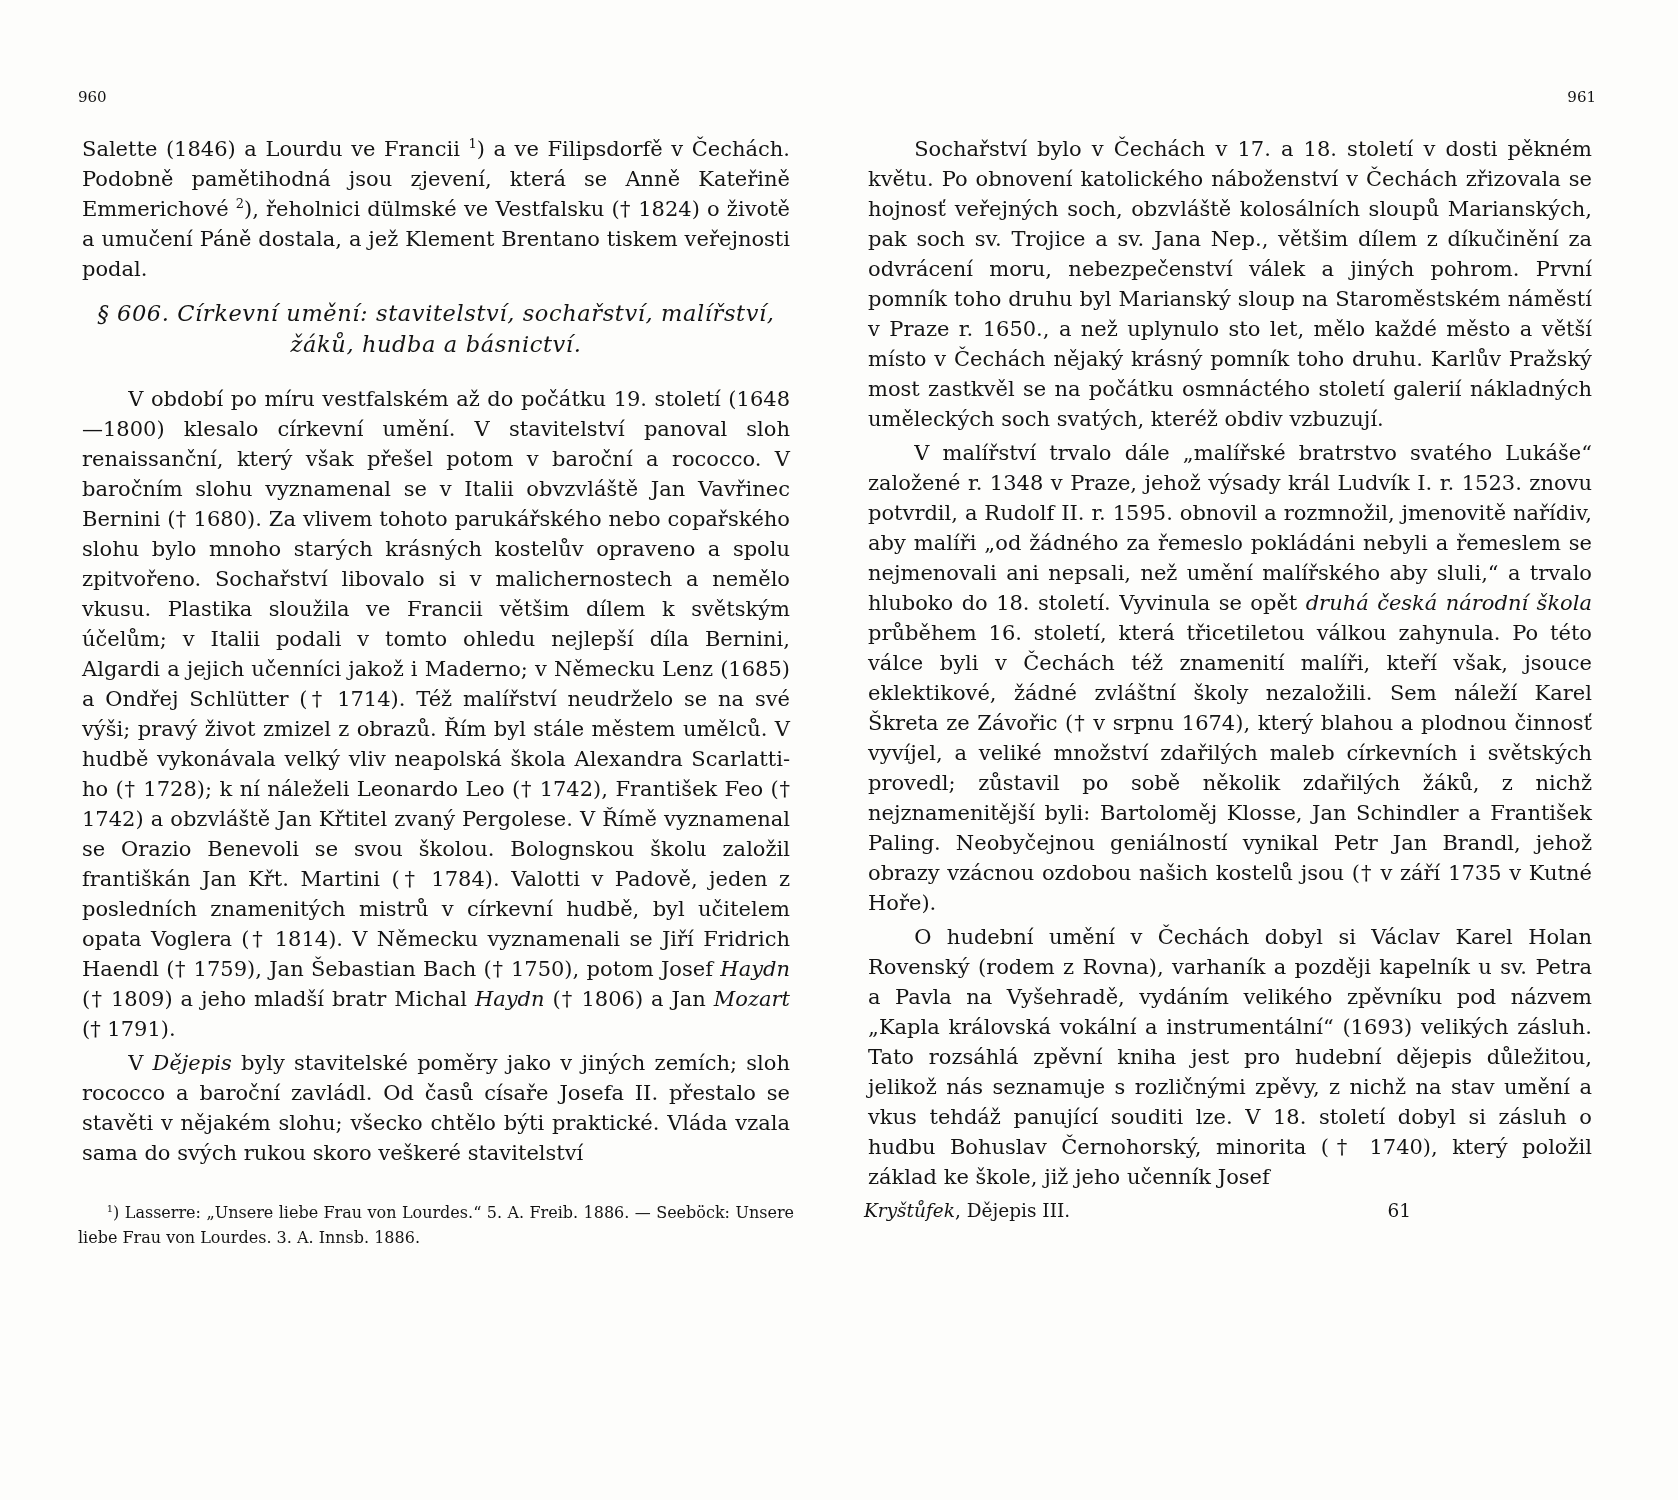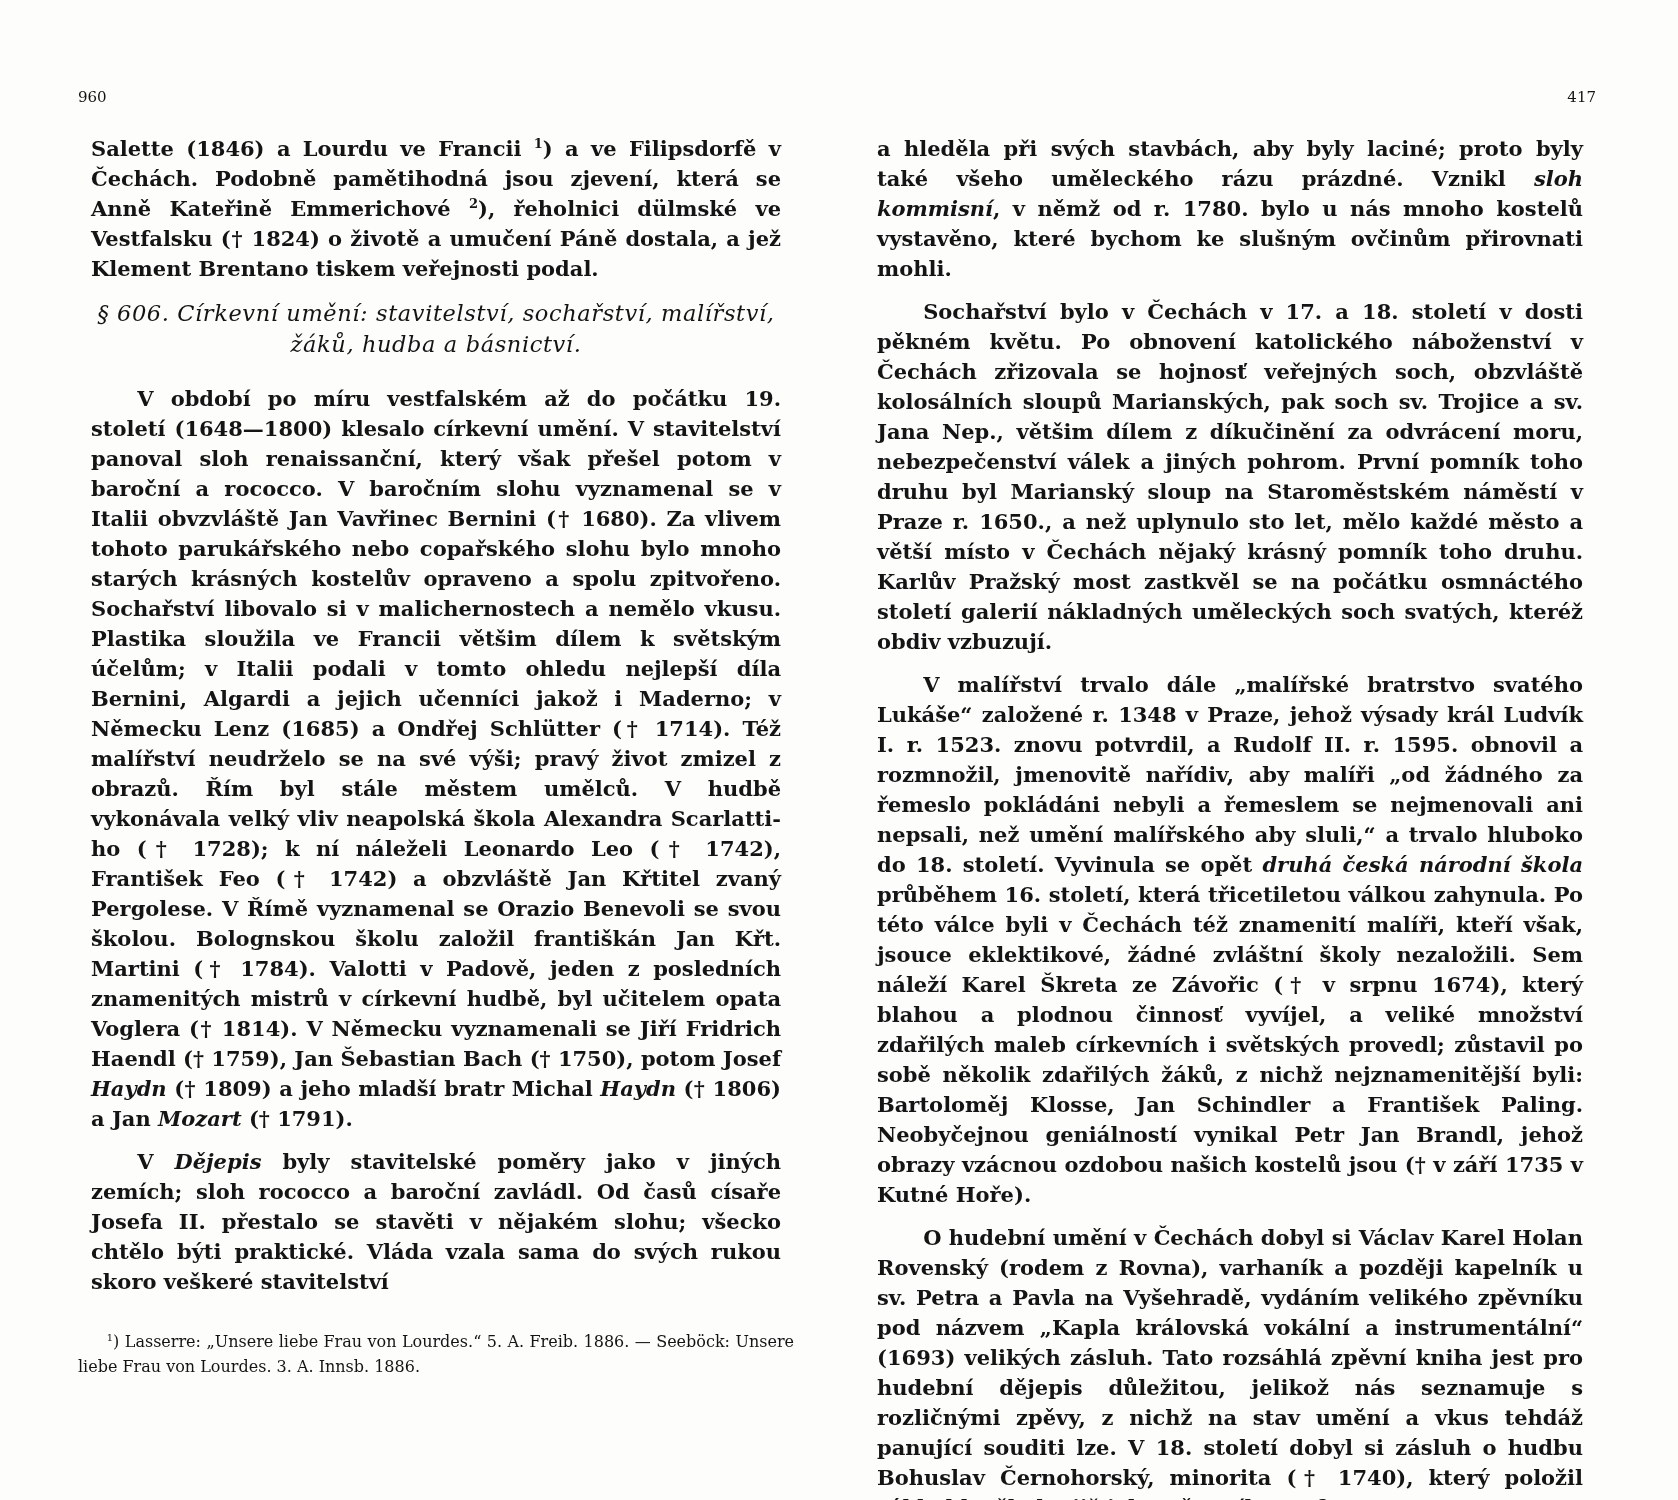--- a/index.html
+++ b/index.html
@@ -22,21 +22,21 @@
 
   .page-number { font-size: 15px; }
   .page-number.right { text-align: right; }
 
   .body-text {
     margin-top: 28px;
     font-size: 21px;
     line-height: 30px;
     text-align: justify;
   }
-  .body-text p { margin: 13px; text-indent: 2.2em; font-weight: bold; }
+  .body-text p { margin: 4px; text-indent: 2.2em; }
   .body-text p.noindent { text-indent: 0; }
 
   .section-heading {
     margin: 14px 0 24px;
     text-align: center;
     font-style: italic;
     font-size: 22.5px;
     line-height: 31px;
     letter-spacing: 0.6px;
   }
@@ -79,24 +79,23 @@
       <p>V období po míru vestfalském až do počátku 19. století (1648—1800) klesalo církevní umění. V stavitelství panoval sloh renaissanční, který však přešel potom v baroční a rococco. V baročním slohu vyznamenal se v Italii obvzvláště Jan Vavřinec Bernini († 1680). Za vlivem tohoto parukářského nebo copařského slohu bylo mnoho starých krásných kostelův opraveno a spolu zpitvořeno. Sochařství libovalo si v malichernostech a nemělo vkusu. Plastika sloužila ve Francii většim dílem k světským účelům; v Italii podali v tomto ohledu nejlepší díla Bernini, Algardi a jejich učenníci jakož i Maderno; v Německu Lenz (1685) a Ondřej Schlütter († 1714). Též malířství neudrželo se na své výši; pravý život zmizel z obrazů. Řím byl stále městem umělců. V hudbě vykonávala velký vliv neapolská škola Alexandra Scarlatti-ho († 1728); k ní náleželi Leonardo Leo († 1742), František Feo († 1742) a obzvláště Jan Křtitel zvaný Pergolese. V Římě vyznamenal se Orazio Benevoli se svou školou. Bolognskou školu založil františkán Jan Křt. Martini († 1784). Valotti v Padově, jeden z posledních znamenitých mistrů v církevní hudbě, byl učitelem opata Voglera († 1814). V Německu vyznamenali se Jiří Fridrich Haendl († 1759), Jan Šebastian Bach († 1750), potom Josef <i>Haydn</i> († 1809) a jeho mladší bratr Michal <i>Haydn</i> († 1806) a Jan <i>Mozart</i> († 1791).</p>
       <p>V <i>Dějepis</i> byly stavitelské poměry jako v jiných zemích; sloh rococco a baroční zavládl. Od časů císaře Josefa II. přestalo se stavěti v nějakém slohu; všecko chtělo býti praktické. Vláda vzala sama do svých rukou skoro veškeré stavitelství</p>
     </div>
 
     <div class="footnotes">
       <p><sup>1</sup>) Lasserre: „Unsere liebe Frau von Lourdes.“ 5. A. Freib. 1886. — Seeböck: Unsere liebe Frau von Lourdes. 3. A. Innsb. 1886.</p>
     </div>
   </div>
 
   <div class="page page-right">
-    <div class="page-number right">417</div>
+    <div class="page-number right">961</div>
 
     <div class="body-text">
-      <p class="noindent">a hleděla při svých stavbách, aby byly laciné; proto byly také všeho uměleckého rázu prázdné. Vznikl <i>sloh kommisní</i>, v němž od r. 1780. bylo u nás mnoho kostelů vystavěno, které bychom ke slušným ovčinům přirovnati mohli.</p>
       <p>Sochařství bylo v Čechách v 17. a 18. století v dosti pěkném květu. Po obnovení katolického náboženství v Čechách zřizovala se hojnosť veřejných soch, obzvláště kolosálních sloupů Marianských, pak soch sv. Trojice a sv. Jana Nep., většim dílem z díkučinění za odvrácení moru, nebezpečenství válek a jiných pohrom. První pomník toho druhu byl Marianský sloup na Staroměstském náměstí v Praze r. 1650., a než uplynulo sto let, mělo každé město a větší místo v Čechách nějaký krásný pomník toho druhu. Karlův Pražský most zastkvěl se na počátku osmnáctého století galerií nákladných uměleckých soch svatých, kteréž obdiv vzbuzují.</p>
       <p>V malířství trvalo dále „malířské bratrstvo svatého Lukáše“ založené r. 1348 v Praze, jehož výsady král Ludvík I. r. 1523. znovu potvrdil, a Rudolf II. r. 1595. obnovil a rozmnožil, jmenovitě nařídiv, aby malíři „od žádného za řemeslo pokládáni nebyli a řemeslem se nejmenovali ani nepsali, než umění malířského aby sluli,“ a trvalo hluboko do 18. století. Vyvinula se opět <i>druhá česká národní škola</i> průběhem 16. století, která třicetiletou válkou zahynula. Po této válce byli v Čechách též znamenití malíři, kteří však, jsouce eklektikové, žádné zvláštní školy nezaložili. Sem náleží Karel Škreta ze Závořic († v srpnu 1674), který blahou a plodnou činnosť vyvíjel, a veliké množství zdařilých maleb církevních i světských provedl; zůstavil po sobě několik zdařilých žáků, z nichž nejznamenitější byli: Bartoloměj Klosse, Jan Schindler a František Paling. Neobyčejnou geniálností vynikal Petr Jan Brandl, jehož obrazy vzácnou ozdobou našich kostelů jsou († v září 1735 v Kutné Hoře).</p>
       <p>O hudební umění v Čechách dobyl si Václav Karel Holan Rovenský (rodem z Rovna), varhaník a později kapelník u sv. Petra a Pavla na Vyšehradě, vydáním velikého zpěvníku pod názvem „Kapla královská vokální a instrumentální“ (1693) velikých zásluh. Tato rozsáhlá zpěvní kniha jest pro hudební dějepis důležitou, jelikož nás seznamuje s rozličnými zpěvy, z nichž na stav umění a vkus tehdáž panující souditi lze. V 18. století dobyl si zásluh o hudbu Bohuslav Černohorský, minorita († 1740), který položil základ ke škole, již jeho učenník Josef</p>
     </div>
 
     <div class="footer-line">
       <span class="sig"><i>Kryštůfek</i>, Dějepis III.</span>
       <span class="sheet">61</span>
     </div>
   </div>

